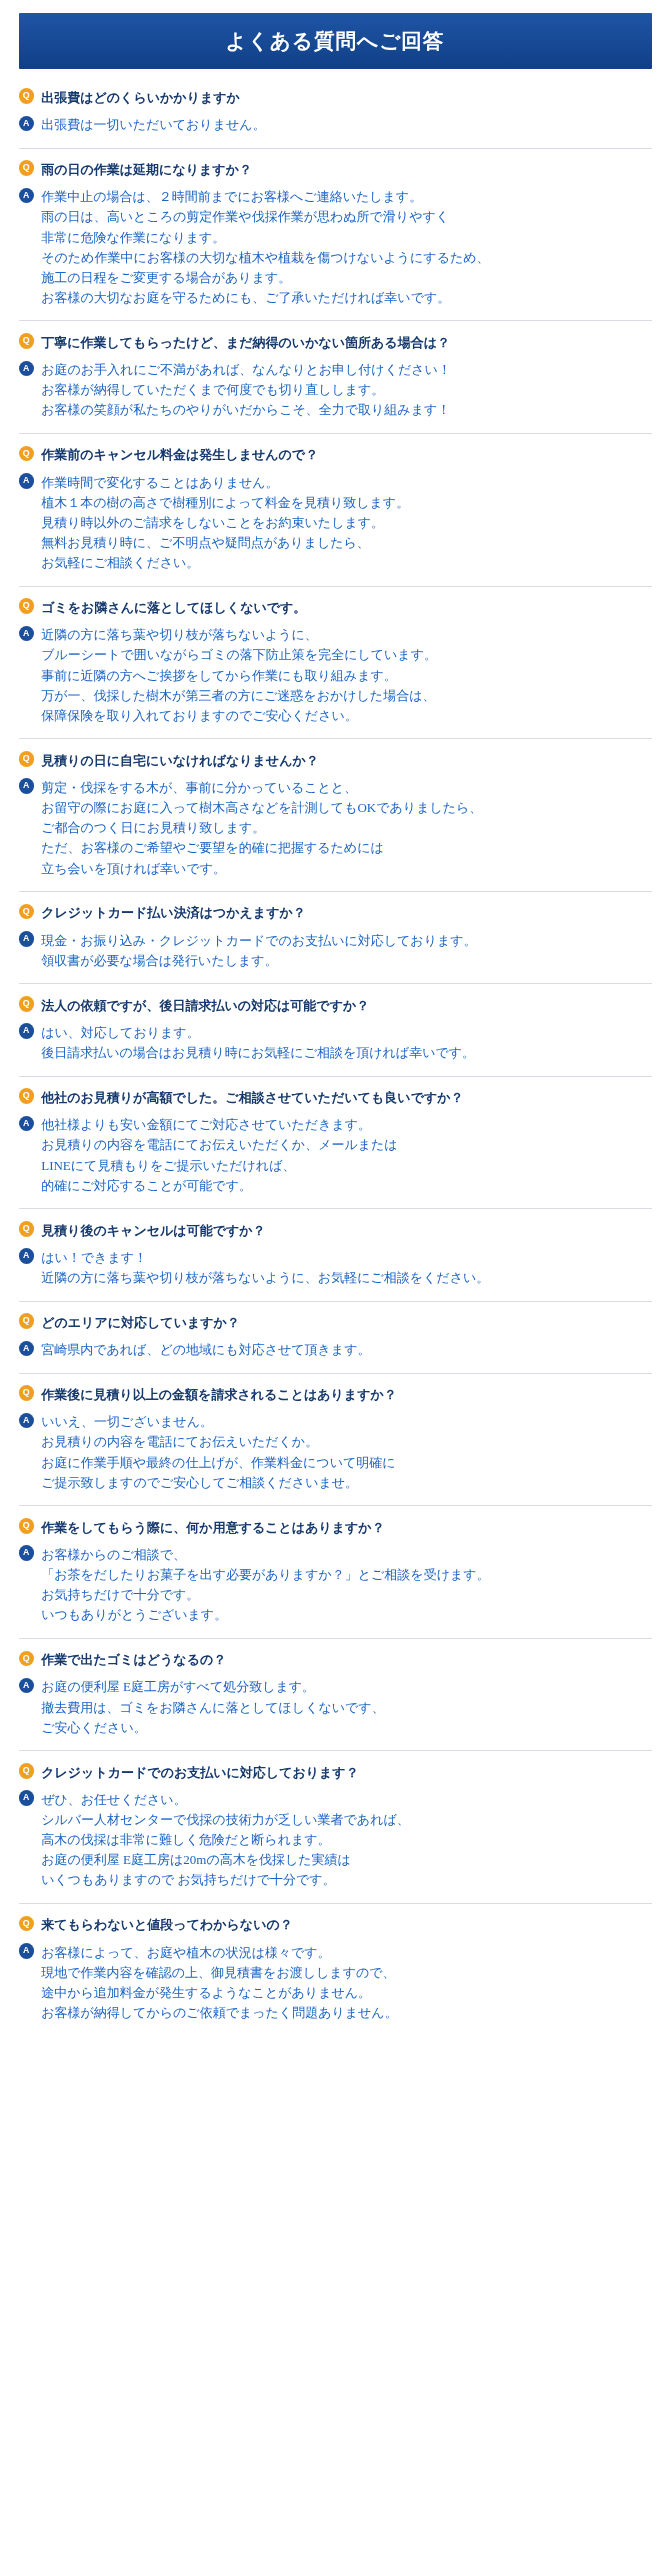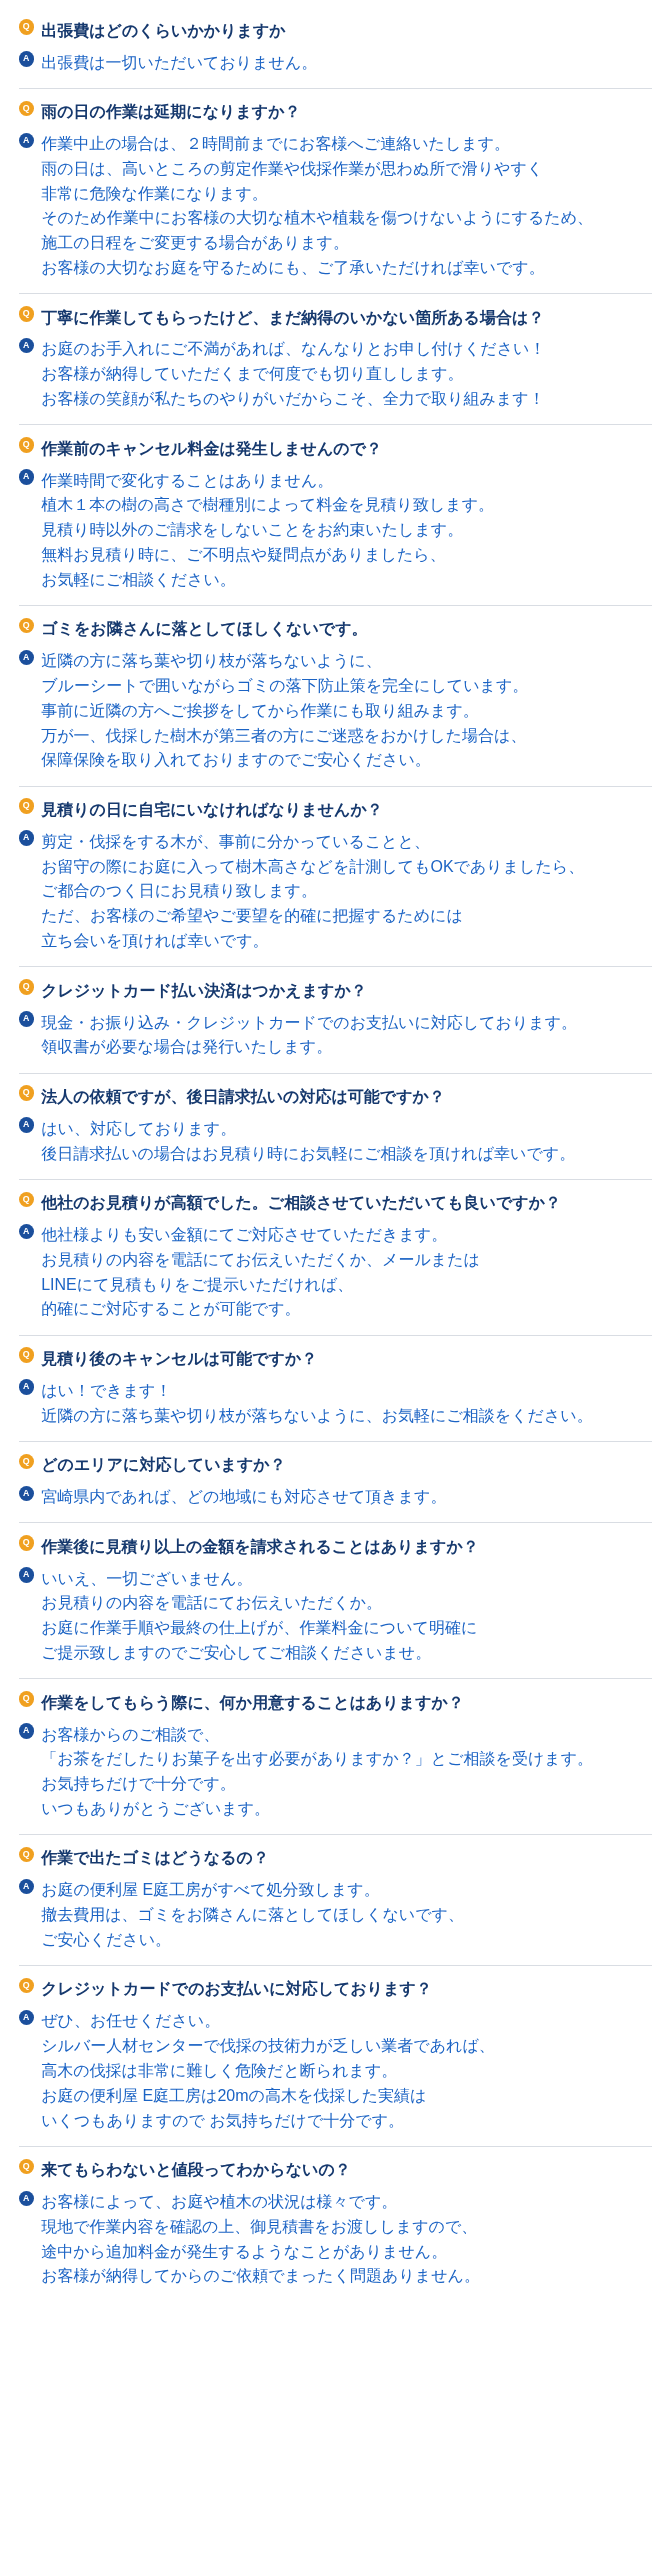--- a/index.html
+++ b/index.html
@@ -59,37 +59,41 @@
     text-align: center;
     margin-right: 7.2px;
     margin-top: 0.5px;
     font-family: "Liberation Sans", sans-serif;
   }
   .badge-q { background: #f0a020; }
   .badge-a { background: #1b4f9c; }
 
   .text {
     flex: 1 1 auto;
-    font-size: 16px;
+    font-size: 13px;
     line-height: 1.55;
     white-space: pre-line;
   }
   .text-q {
     color: #16396e;
     font-weight: bold;
   }
   .text-a {
     color: #1b63c4;
+    font-family: Liberation Serif, serif;
   }
 </style>
 </head>
 <body>
 
 <div class="page">
 
+  <div class="header-wrap">
+    <div class="header">よくある質問へご回答</div>
+  </div>
 
   <div class="faq-list" id="faq-list">
       <div class="faq-item">
         <div class="row">
           <span class="badge badge-q">Q</span>
           <div class="text text-q">出張費はどのくらいかかりますか</div>
         </div>
         <div class="row">
           <span class="badge badge-a">A</span>
           <div class="text text-a">出張費は一切いただいておりません。</div>

